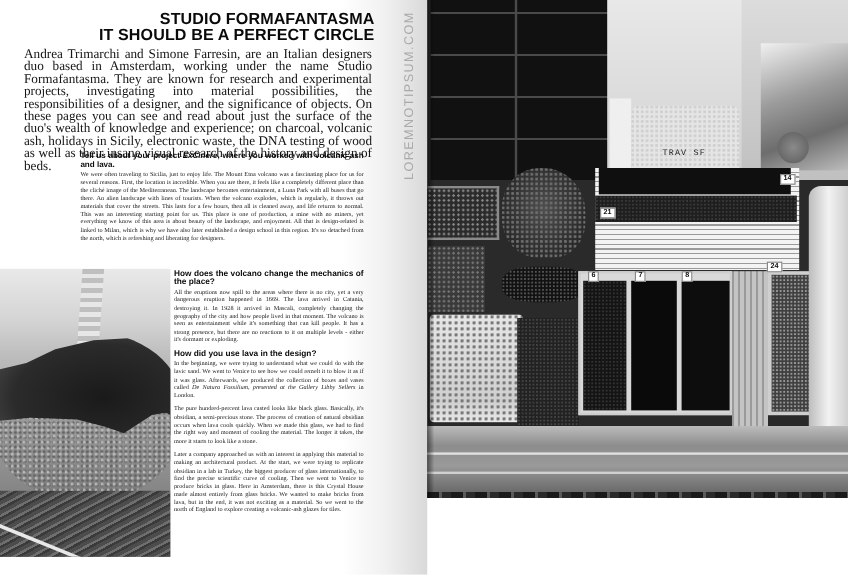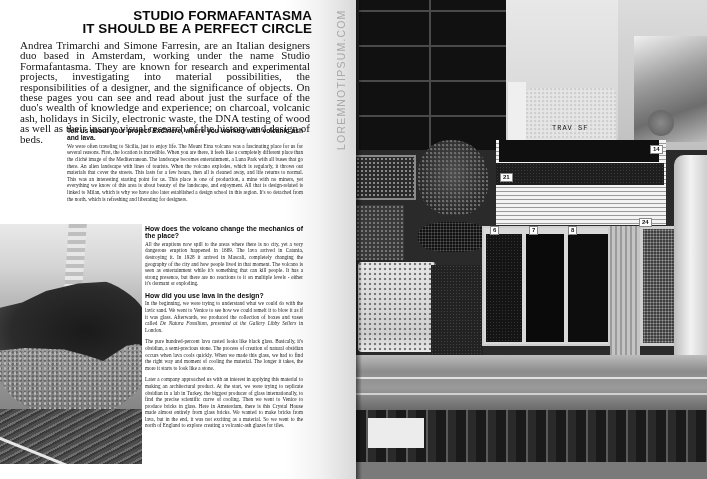--- a/index.html
+++ b/index.html
@@ -75,21 +75,21 @@
     
     .watermark {
       position: absolute; left: 335px; top: 6px; width: 14px; height: 144px;
       writing-mode: vertical-rl; transform: rotate(180deg);
       font-family: "Liberation Sans", sans-serif; font-size: 10.5px; letter-spacing: 1.2px;
       color: #a9a9a9; text-align: left; white-space: nowrap;
     }
 
     
     .right-page {
-      position: absolute; left: 356px; top: 0; width: 351px; height: 479px; overflow: hidden;
+      position: absolute; left: 356px; top: 0; width: 351px; height: 415px; overflow: hidden;
       background: #2a2a2a;
     }
     .tiles {
       position: absolute; left: 3px; top: 0; width: 148px; height: 150px;
       background:
         repeating-linear-gradient(0deg, #111 0 33px, #4a4a4a 33px 35px),
         #151515;
     }
     .tiles::after {
       content: ""; position: absolute; left: 70px; top: 0; width: 2px; height: 150px; background: #4a4a4a;

